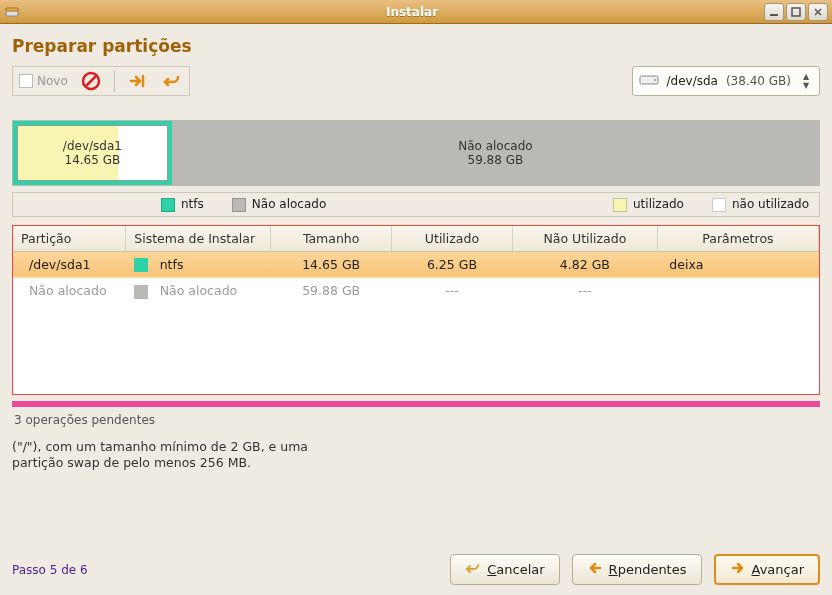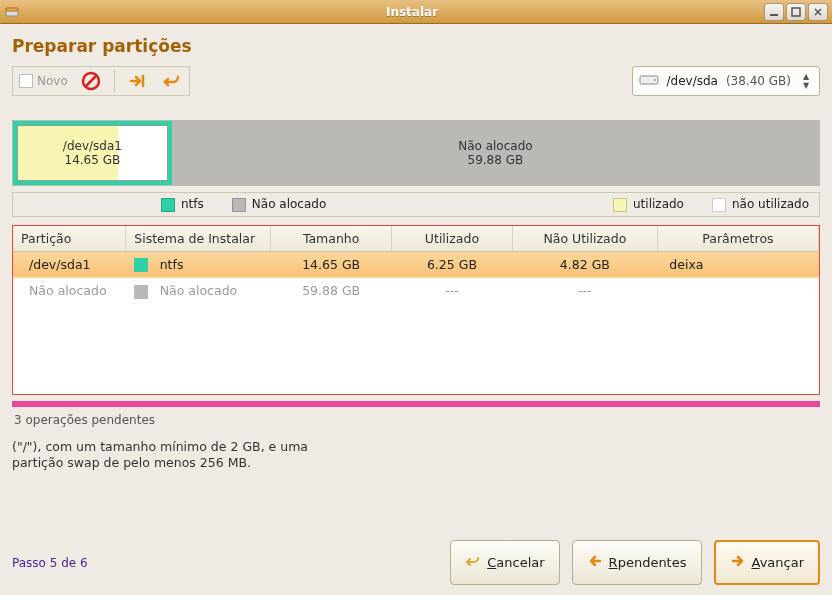--- a/index.html
+++ b/index.html
@@ -199,21 +199,21 @@
     background:linear-gradient(#fdfcf8,#ebe5d3);
     padding:5px 14px;
     border-radius:4px;
     cursor:pointer;
     font-size:13px;
     text-align:center;
   }
   .btn.primary {
     border:2px solid #e08a1e;
     background:linear-gradient(#fffaf0,#f2e9d4);
-    padding:11px 14px;
+    padding:4px 14px;
   }
   .mnemonic { text-decoration: underline; }
 </style>
 </head>
 <body>
 
 <div class="titlebar">
   <span class="title-icon">
     <svg width="14" height="14" viewBox="0 0 14 14">
         <rect x="1" y="5" width="12" height="6" rx="1" fill="#ddd" stroke="#888"></rect>

